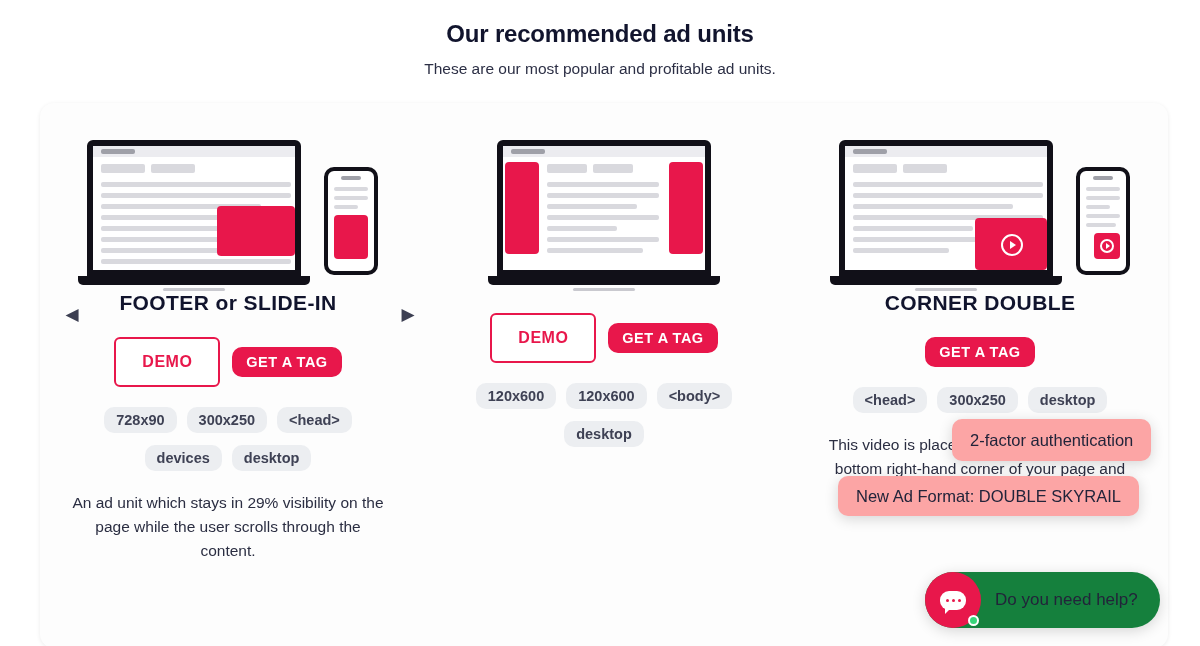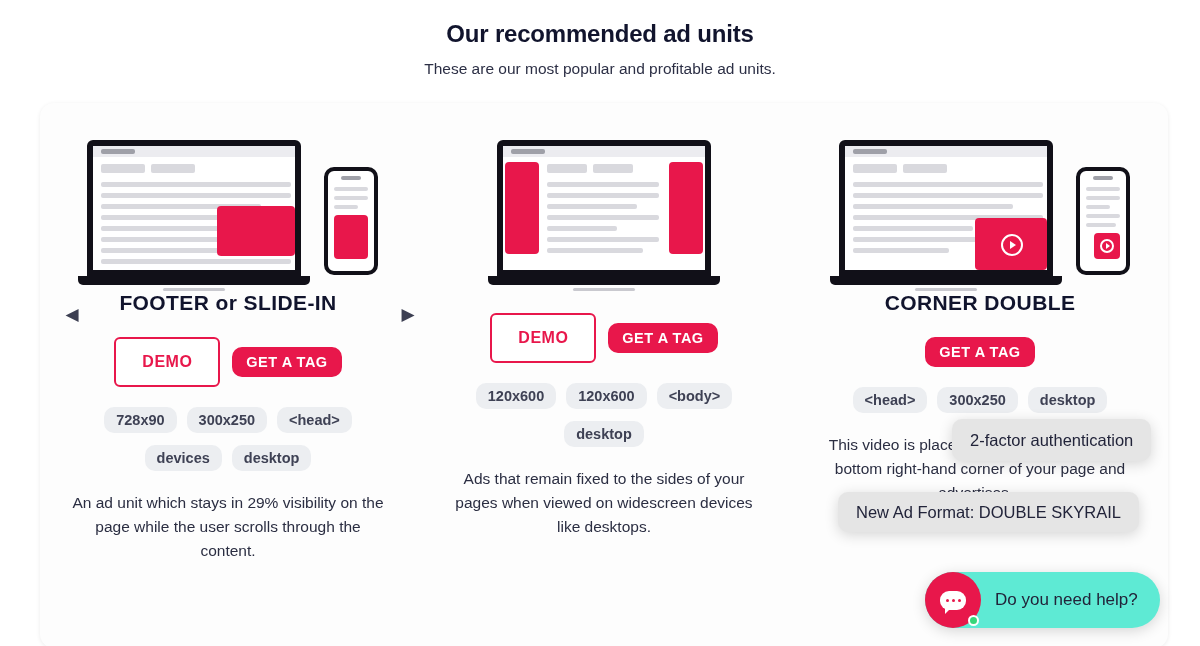--- a/index.html
+++ b/index.html
@@ -197,39 +197,39 @@
     width: 312px;
     text-align: center;
     font-size: 15.5px;
     line-height: 1.55;
     color: #2b2e42;
   }
 
   
   .toast {
     position: absolute;
-    background: #e5e5e5;
+    background: #fca5a5;
     border-radius: 10px;
     box-shadow: 0 3px 14px rgba(0,0,0,.16);
     color: #22243a;
     font-size: 16.5px;
     display: flex;
     align-items: center;
     padding: 4px 18px;
   }
   .toast-2fa { left: 952px; top: 419px; height: 42px; }
-  .toast-format { left: 838px; top: 492px; height: 40px; }
+  .toast-format { left: 838px; top: 476px; height: 40px; }
 
   .help {
     position: absolute;
     left: 925px; top: 572px;
     height: 56px;
     display: flex;
     align-items: center;
-    background: #5eead4;
+    background: #15803d;
     border-radius: 28px;
     box-shadow: 0 3px 14px rgba(0,0,0,.16);
     padding-right: 22px;
   }
   .help-bubble {
     position: relative;
     width: 56px; height: 56px;
     border-radius: 50%;
     background: #e8174b;
     display: flex; align-items: center; justify-content: center;
@@ -351,21 +351,20 @@
         <div class="btn-row">
           <div class="btn demo">DEMO</div>
           <div class="btn tag">GET A TAG</div>
         </div>
         <div class="tags">
           <span class="tag">120x600</span>
           <span class="tag">120x600</span>
           <span class="tag">&lt;body&gt;</span>
           <span class="tag">desktop</span>
         </div>
-        <div class="desc">Ads that remain fixed to the sides of your pages when viewed on widescreen devices like desktops.</div>
       </div>
 
       <div class="card">
         <div class="devices">
           <div class="laptop">
             <div class="screen">
               <div class="topstrip"></div>
               <div class="bar dark" style="left:8px; top:3px; width:34px; height:5px;"></div>
               <div class="bar" style="left:8px; top:18px; width:44px; height:9px;"></div>
               <div class="bar" style="left:58px; top:18px; width:44px; height:9px;"></div>

